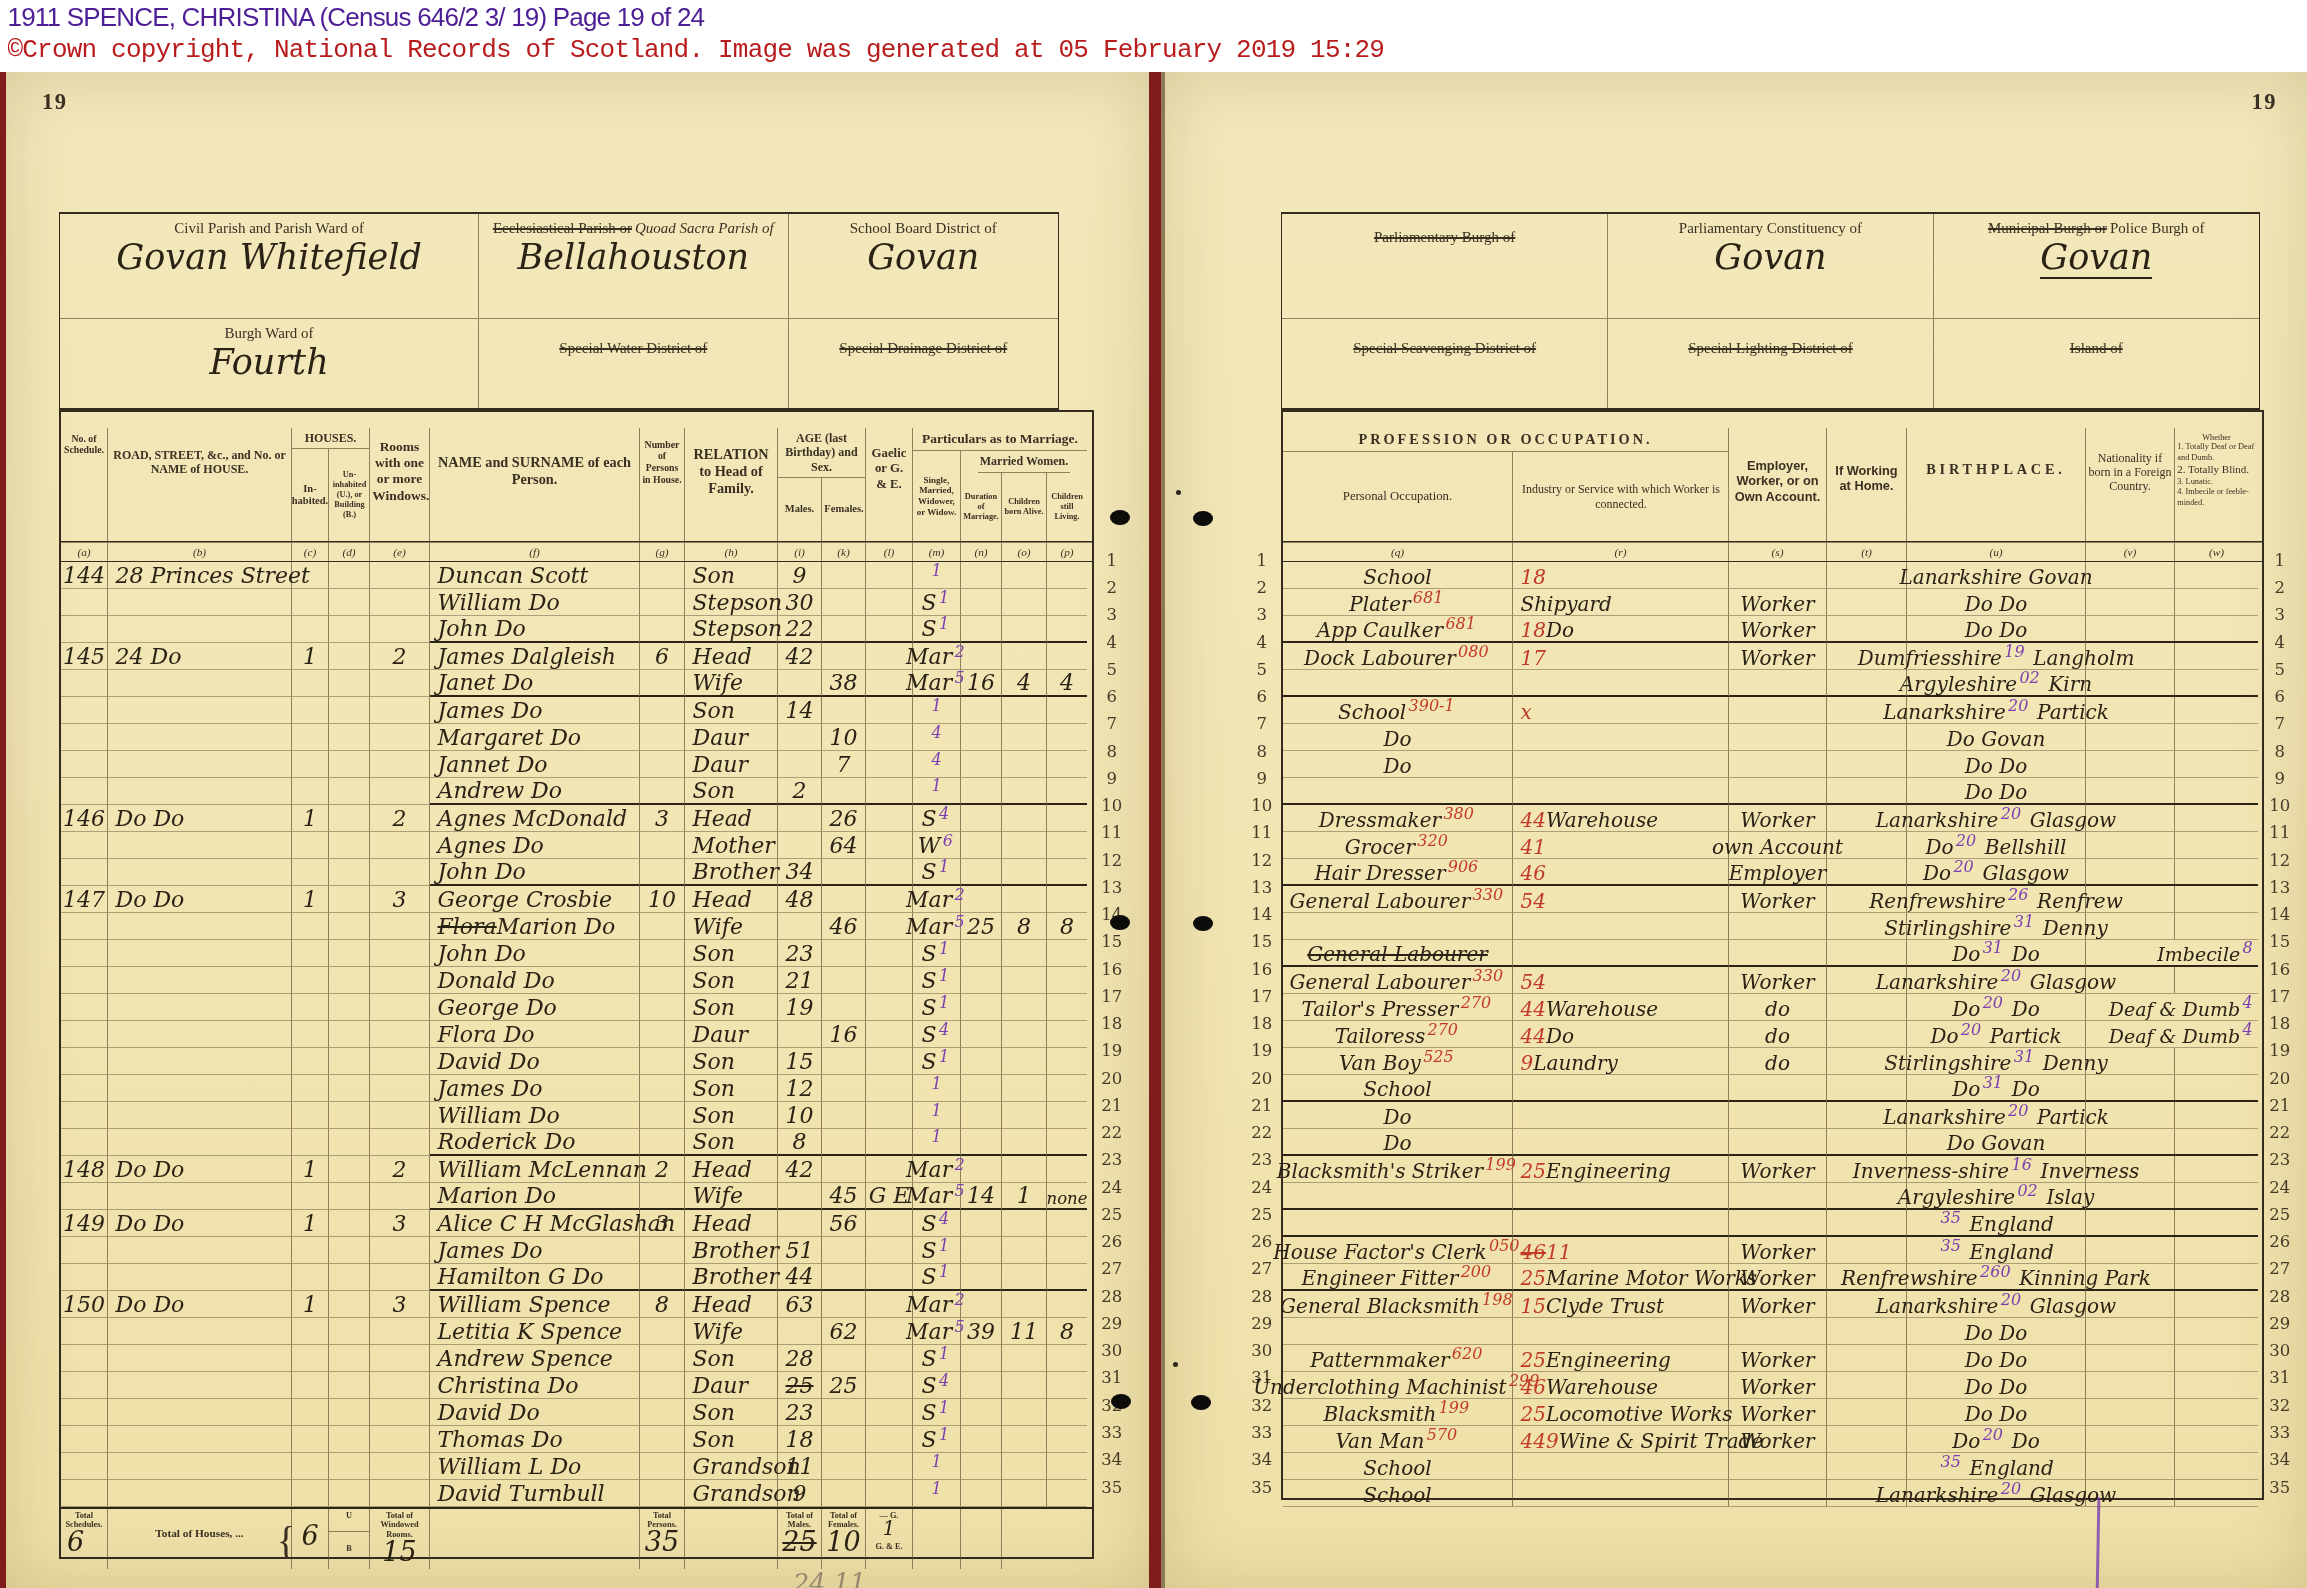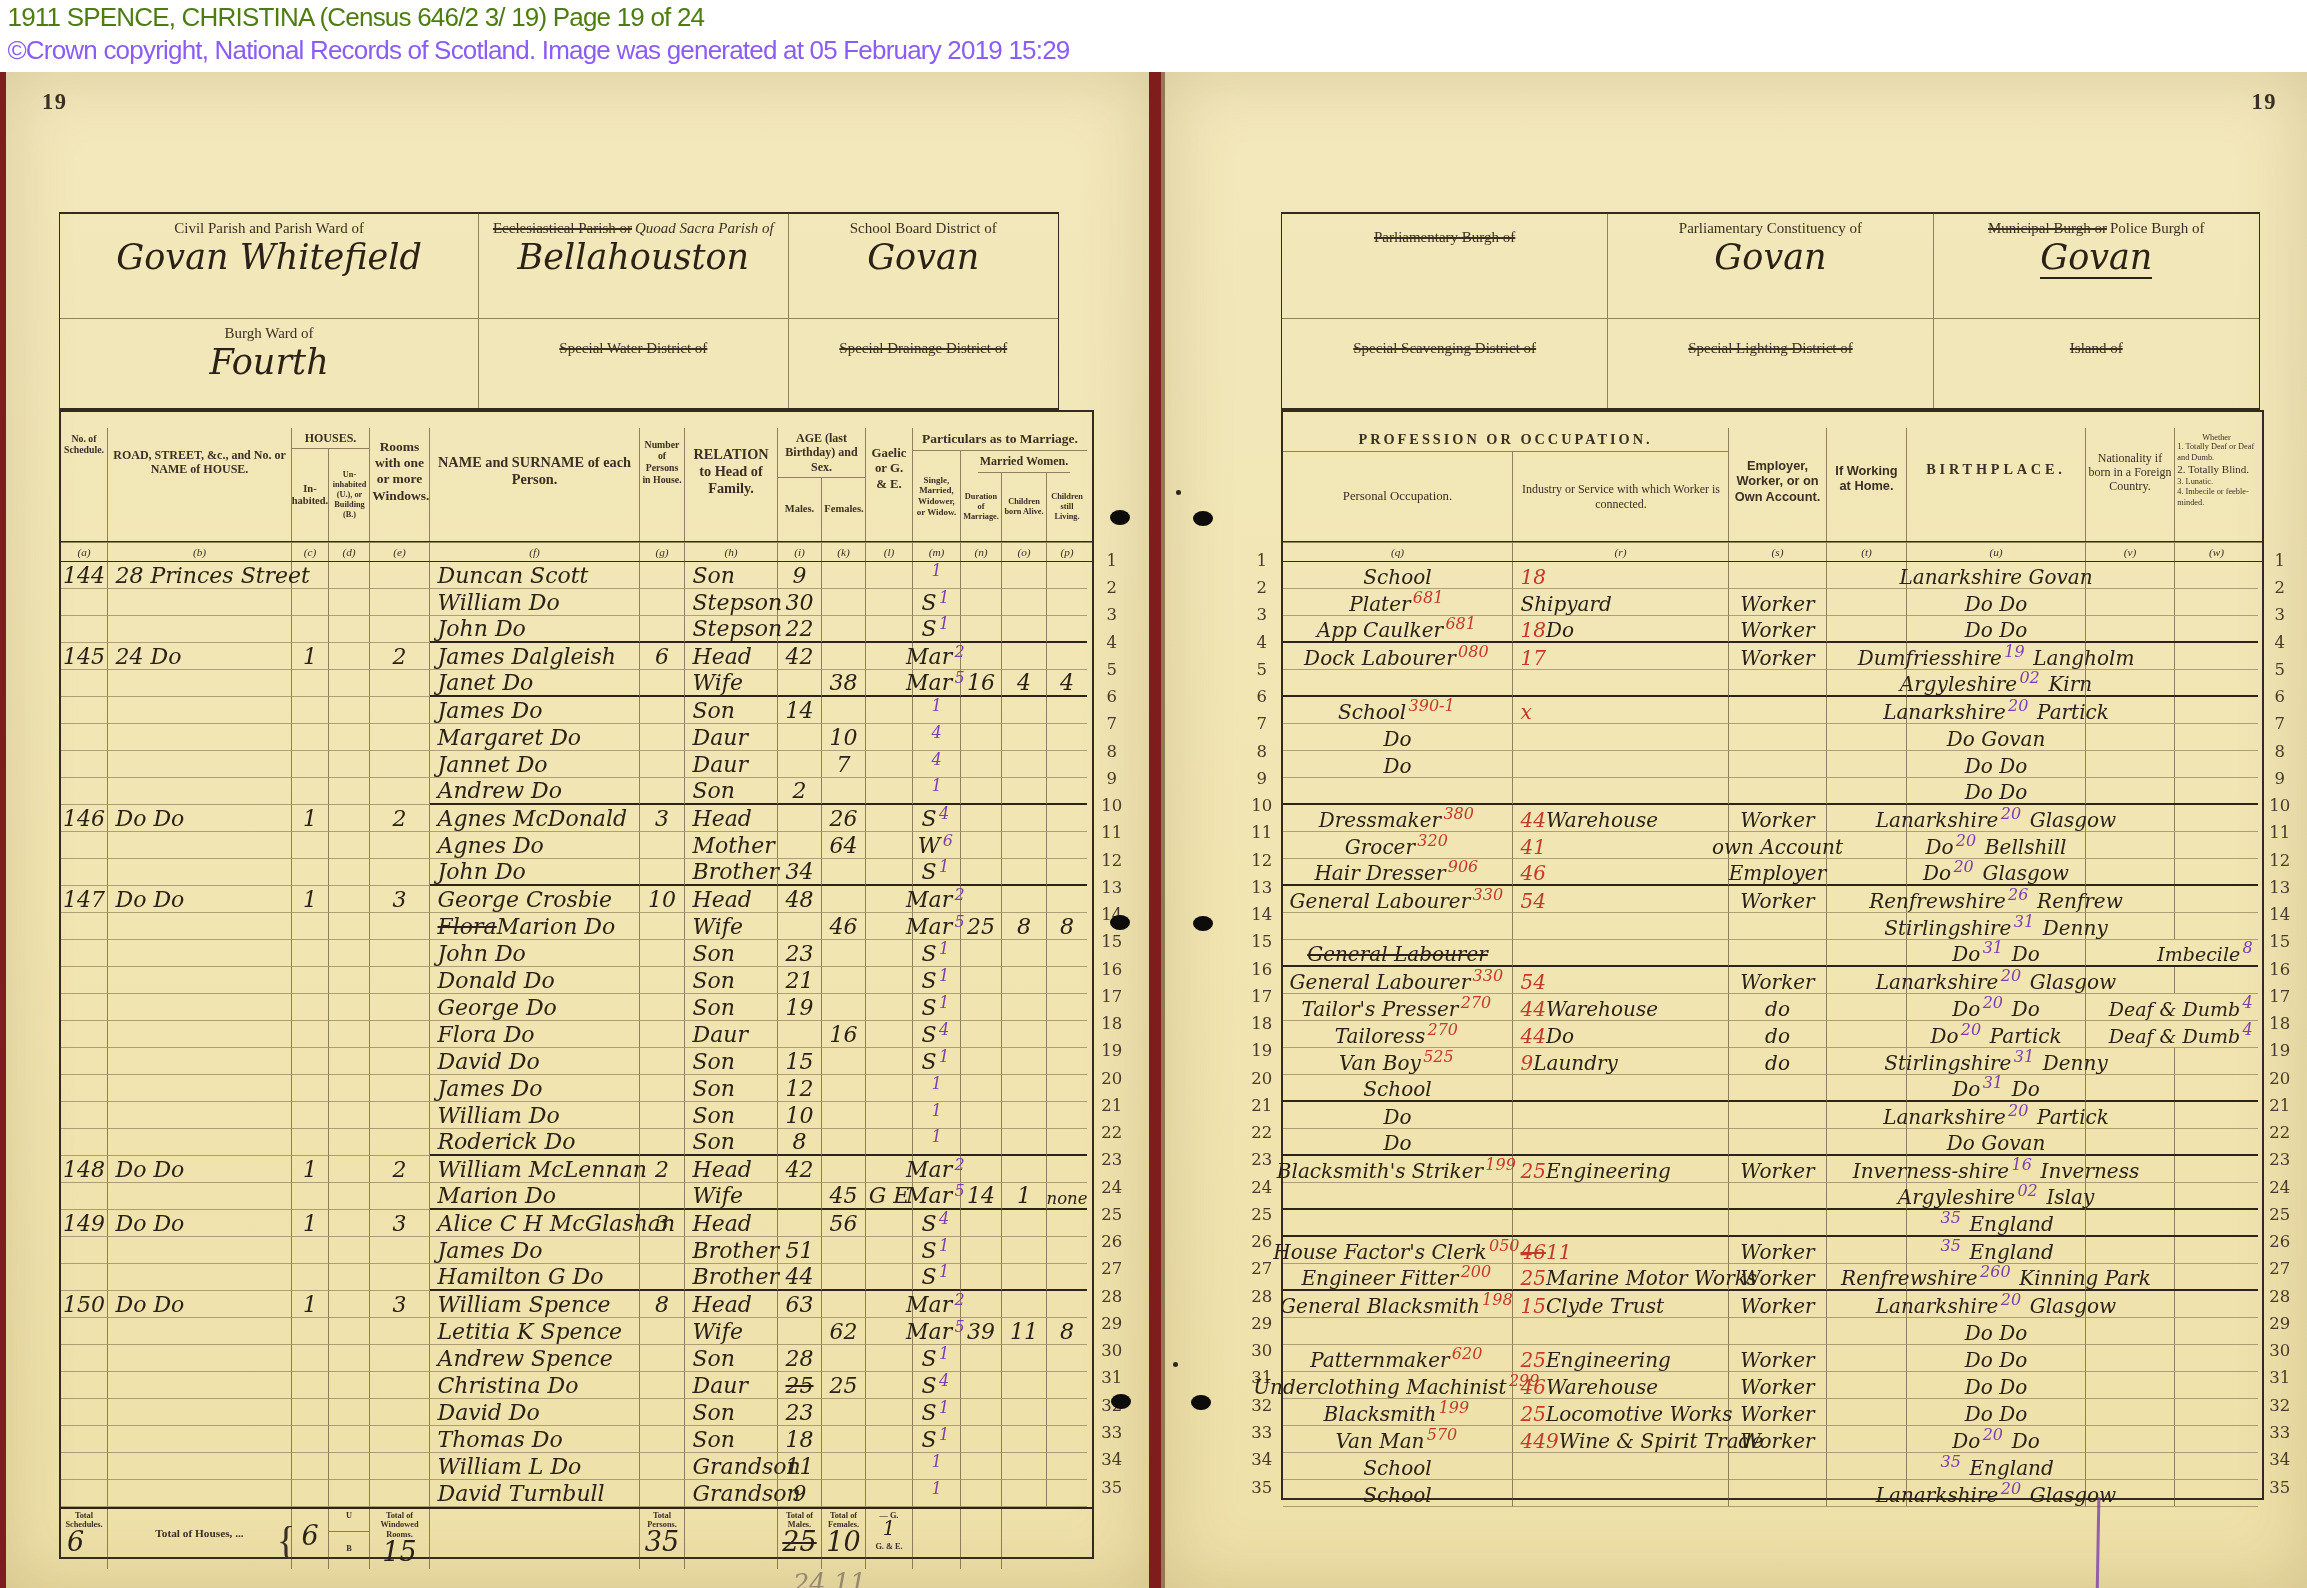--- a/index.html
+++ b/index.html
@@ -3,22 +3,22 @@
 <meta charset="utf-8">
 <style>
   :root{
     --paper:#f2e7ba; --paper2:#efe2ae; --line:rgba(90,74,46,.65); --frame:#2e2household81f;
     --ink:#2a2215; --print:#3a3022; --red:#c23b2a; --purple:#7d3eb0; --pencil:#96896f;
   }
   *{margin:0;padding:0;box-sizing:border-box;}
   body{width:2307px;height:1588px;position:relative;background:#fff;font-family:"Liberation Serif",serif;}
   
   #topbar{position:absolute;left:0;top:0;width:2307px;height:72px;background:#fff;}
-  #topbar .t1{position:absolute;left:7.5px;top:1.5px;font-family:"Liberation Sans",sans-serif;font-size:26px;color:#4d7c0f;letter-spacing:-0.8px;}
-  #topbar .t2{position:absolute;left:7.5px;top:35px;font-family:Liberation Sans, sans-serif;font-size:26px;color:#8b5cf6;letter-spacing:-0.8px;}
+  #topbar .t1{position:absolute;left:7.5px;top:1.5px;font-family:"Liberation Sans",sans-serif;font-size:26px;color:#4c1d95;letter-spacing:-0.8px;}
+  #topbar .t2{position:absolute;left:7.5px;top:35px;font-family:Liberation Mono, monospace;font-size:26px;color:#b91c1c;letter-spacing:-0.8px;}
   
   #screen{position:absolute;left:0;top:72px;width:2307px;height:1516px;background:#7f1d1d;overflow:hidden;}
   .page{position:absolute;top:0;height:1516px;background:linear-gradient(180deg,#f3e8bc 0%,#f1e5b2 55%,#eee0a8 100%);box-shadow:inset 0 0 68px rgba(120,90,40,.22);}
   #lpage{left:6px;width:1143px;}
   #rpage{left:1161px;width:1146px;border-left:4.5px solid #8d7b55;}
   .pageno{position:absolute;top:16.5px;font-size:22.5px;font-weight:bold;color:#3b3122;letter-spacing:1.5px;}
   
   .infobox{position:absolute;border:2.3px solid #332b1e;border-left-width:1.5px;border-right-width:1.5px;display:grid;grid-template-columns:42% 31% 27%;grid-template-rows:54% 46%;}
   .ibcell{border-right:0.8px solid var(--line);border-bottom:0.8px solid var(--line);position:relative;text-align:center;padding-top:6px;}
   .ibcell:nth-child(3n){border-right:none;}

